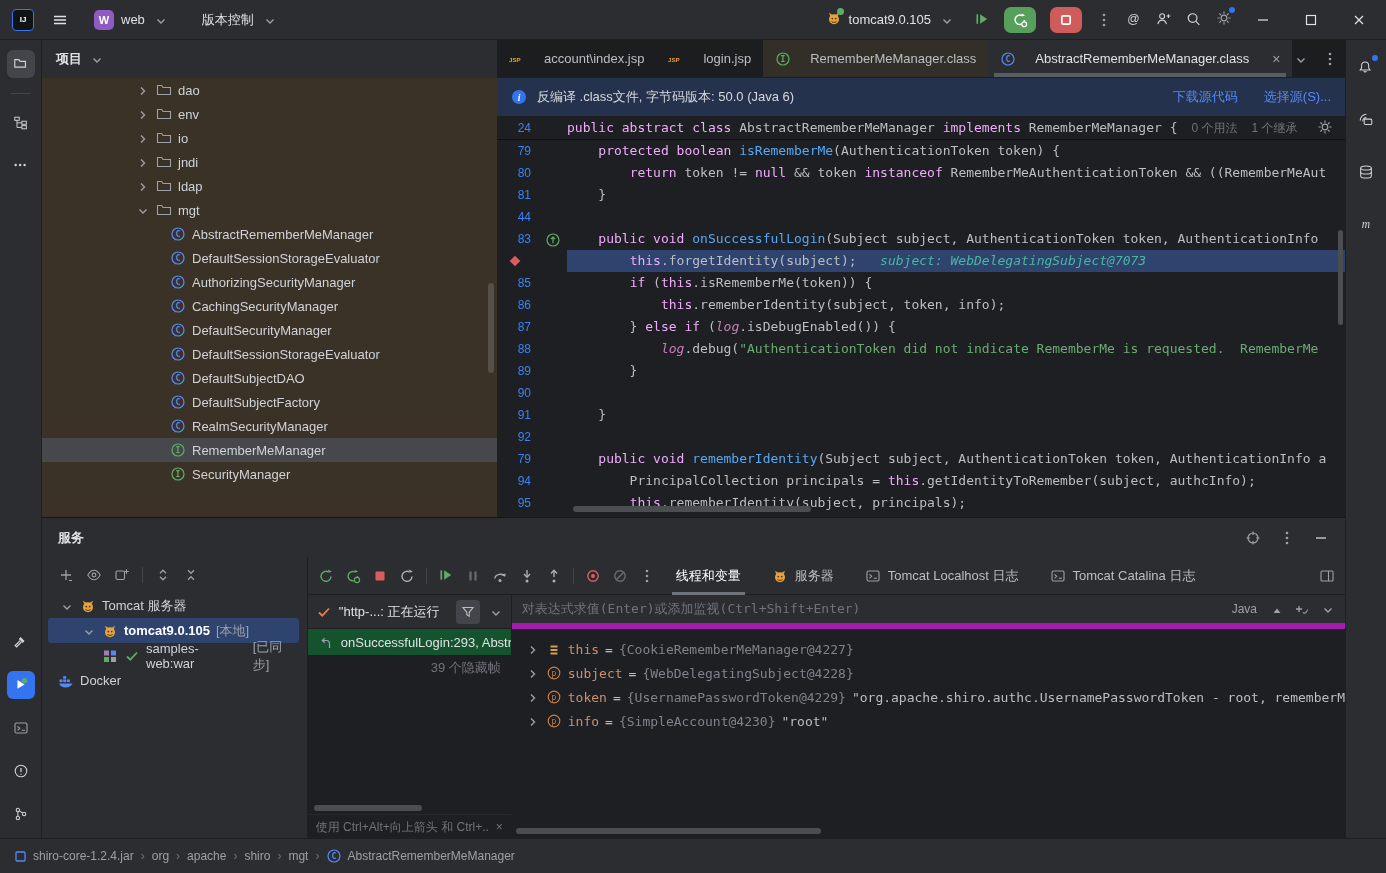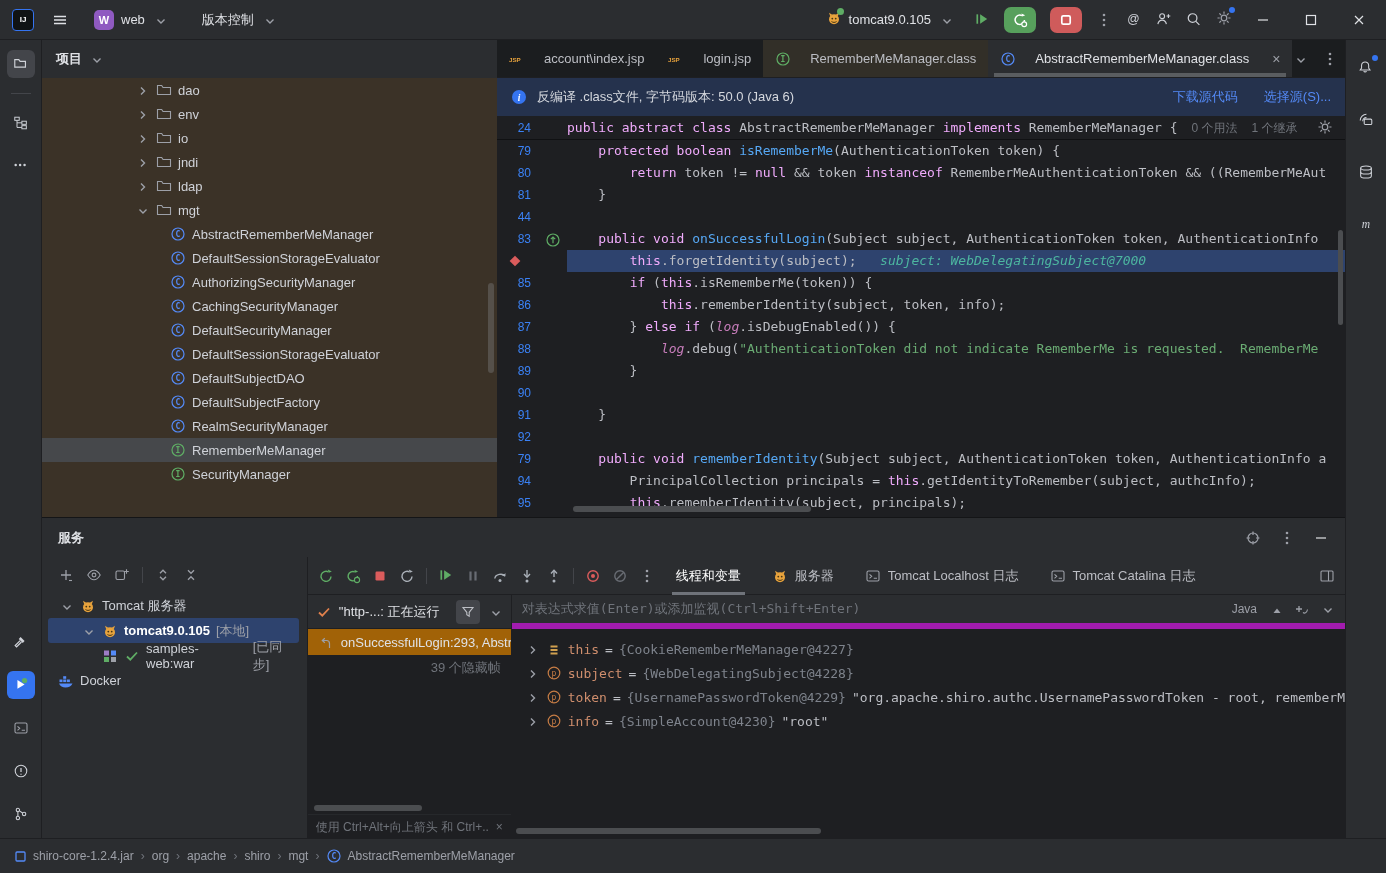--- a/index.html
+++ b/index.html
@@ -97,21 +97,21 @@
   .dtab.active { color:#fff; }
   .dtab.active::after { content:""; position:absolute; left:6px; right:6px; bottom:0; height:3px; background:#6f737a; }
   .dbg-content { flex:1; display:flex; }
   #framespane { width:204px; border-right:1px solid #1e1f22; position:relative; }
   .thread-row { height:34px; background:#2b2d30; border-bottom:1px solid #1e1f22; display:flex; align-items:center;
     gap:7px; padding:0 8px; color:#dfe1e5; font-size:13px; white-space:nowrap; overflow:hidden; }
   .funnel { width:24px; height:24px; background:#43454a; border-radius:4px; display:flex; align-items:center;
     justify-content:center; margin-left:2px; flex:none; }
   .frow { height:26px; display:flex; align-items:center; gap:7px; padding:0 10px; color:#dfe1e5; font-size:13px;
     white-space:nowrap; overflow:hidden; }
-  .frow.sel { background:#a16207;text-align:center; }
+  .frow.sel { background:#14532d;text-align:center; }
   .frow.muted { color:#6f737a; padding-left:38px;justify-content:flex-end; }
   .fscroll { position:absolute; left:6px; bottom:28px; width:108px; height:6px; background:#4b4d50; border-radius:3px; }
   .hintbar { position:absolute; left:0; right:0; bottom:0; height:25px; display:flex; align-items:center; gap:8px;
     padding:0 8px; color:#6f737a; font-size:12px; border-top:1px solid #26282b; white-space:nowrap; overflow:hidden; }
   #varspane { flex:1; position:relative; overflow:hidden; }
   .eval-row { height:34px; background:#2b2d30; border-bottom:6px solid #a21caf; display:flex; align-items:center;
     padding:0 10px; gap:10px; }
   .eval-ph { color:#6f737a; font-size:13px; font-family:"DejaVu Sans Mono", monospace; flex:1; white-space:nowrap; overflow:hidden; }
   .eval-right { display:flex; align-items:center; gap:10px; color:#9da0a8; font-size:12px; }
   .vrow { height:24px; display:flex; align-items:center; gap:6px; padding-left:12px;
@@ -669,21 +669,21 @@
       </div>
       <div class="cline hl">
         <span class="ln">
           <span class="ic" style="margin-right: 8px;">
             <svg width="16" height="16" viewBox="0 0 16 16" fill="none">
               <rect x="4.2" y="4.2" width="7.6" height="7.6" fill="#db5c5c" transform="rotate(45 8 8)"></rect>
             </svg>
           </span>
         </span>
         <span class="gut"></span>
-        <span class="codetxt"><span class="tk-t">        </span><span class="tk-k">this</span><span class="tk-t">.forgetIdentity(subject);   </span><span class="tk-d">subject: WebDelegatingSubject@7000</span></span>
+        <span class="codetxt"><span class="tk-t">        </span><span class="tk-k">this</span><span class="tk-t">.forgetIdentity(subject);   </span><span class="tk-d">subject: WebDelegatingSubject@7073</span></span>
       </div>
       <div class="cline">
         <span class="ln">85</span>
         <span class="gut"></span>
         <span class="codetxt"><span class="tk-t">        </span><span class="tk-k">if</span><span class="tk-t"> (</span><span class="tk-k">this</span><span class="tk-t">.isRememberMe(token)) {</span></span>
       </div>
       <div class="cline">
         <span class="ln">86</span>
         <span class="gut"></span>
         <span class="codetxt"><span class="tk-t">            </span><span class="tk-k">this</span><span class="tk-t">.rememberIdentity(subject, token, info);</span></span>

